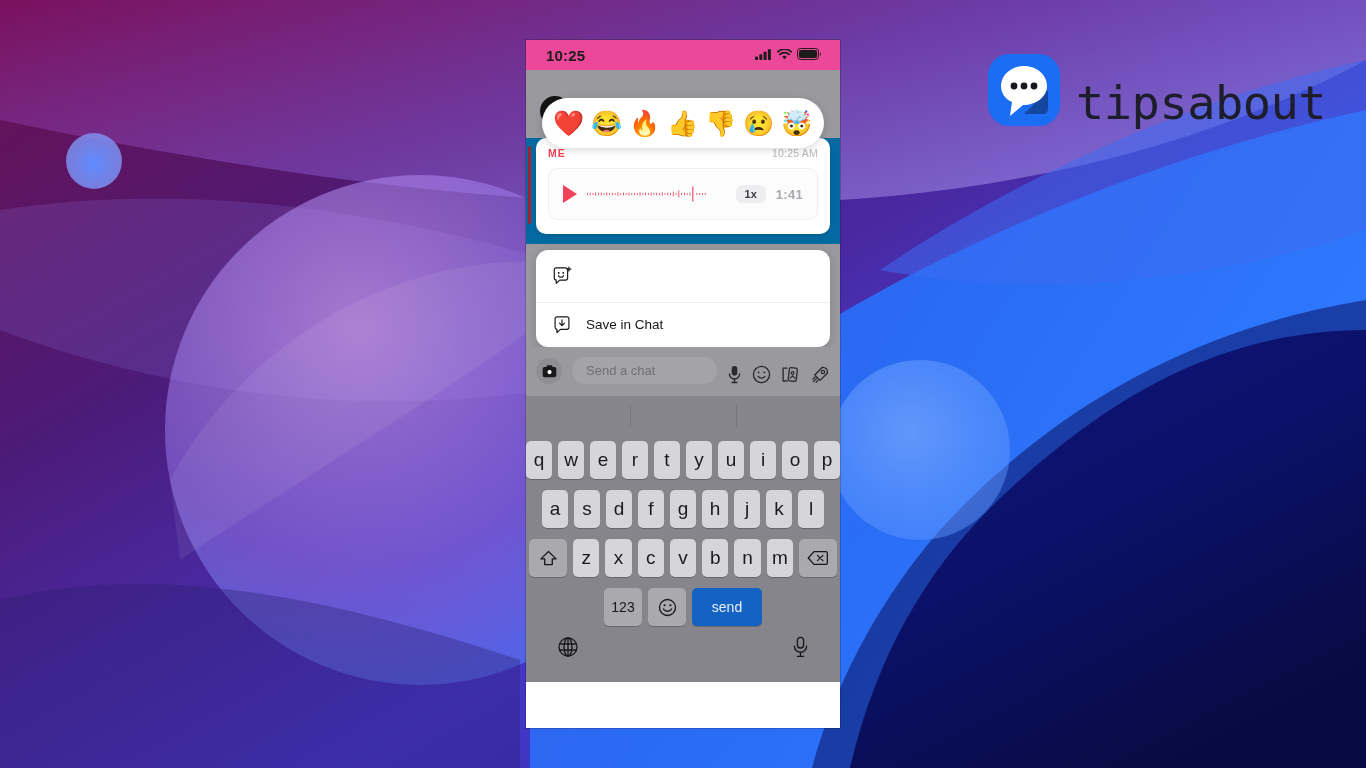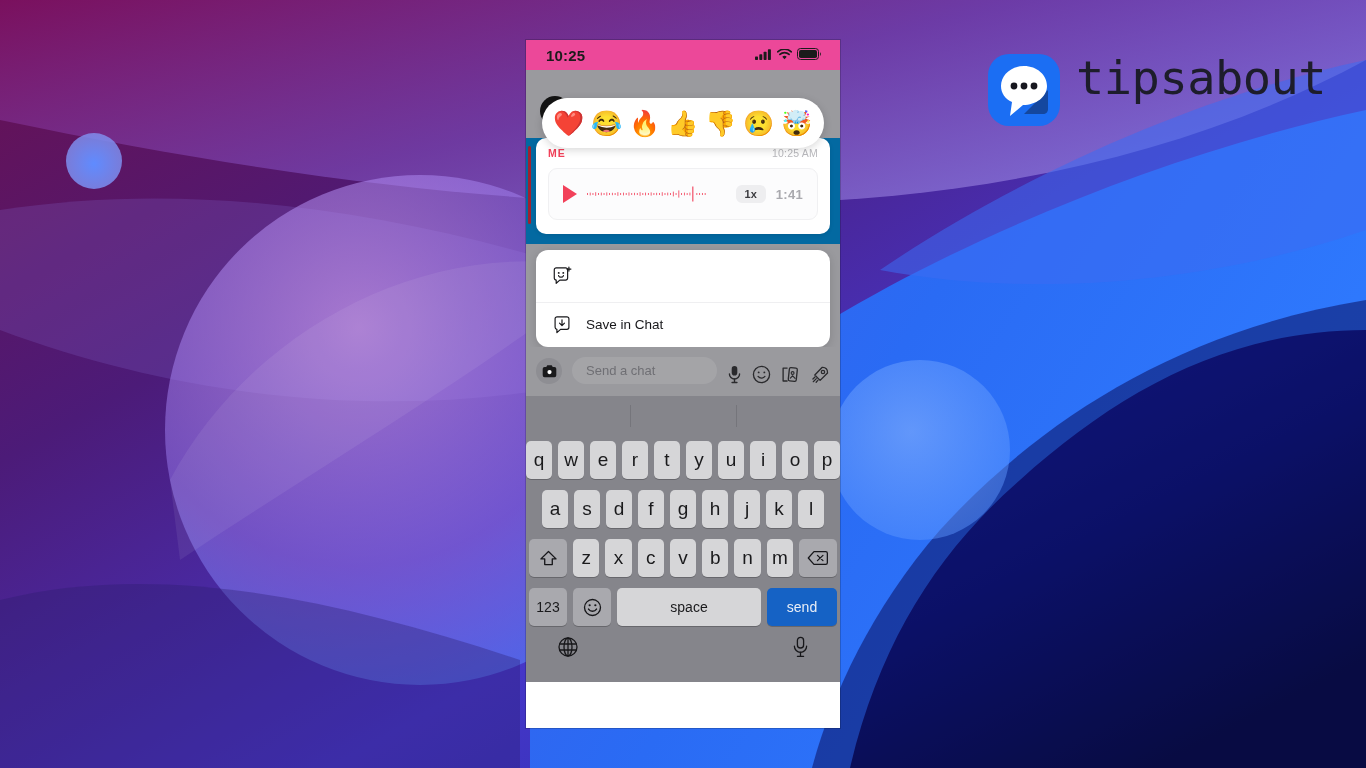--- a/index.html
+++ b/index.html
@@ -9,21 +9,21 @@
   }
   body { position:relative; background:#2b0f46; }
 
   
   #wallpaper { position:absolute; inset:0; overflow:hidden; }
   #wallpaper svg { display:block; width:1366px; height:768px; }
 
   
   #brand {
     position:absolute; left:988px; top:54px;
-    display:flex; align-items:flex-start; gap:16px;
+    display:flex; align-items:flex-end; gap:16px;
     z-index:6;
   }
   #brand .mark { width:72px; height:72px; position:relative; }
   #brand .wordmark {
     font-family:"DejaVu Sans Mono", monospace;
     font-size:47px; letter-spacing:-0.5px;
     color:#1d1d2b; font-weight:400;
     line-height:1;
   }
 
@@ -500,21 +500,20 @@
     <div class="krow r4">
       <span class="key dark k123">123</span>
       <span class="key dark kemo">
         <svg width="19" height="19" viewBox="0 0 20 20" aria-hidden="true">
           <circle cx="10" cy="10" r="8.4" fill="none" stroke="#17171a" stroke-width="1.4"></circle>
           <circle cx="7" cy="7.6" r="1.15" fill="#17171a"></circle>
           <circle cx="13" cy="7.6" r="1.15" fill="#17171a"></circle>
           <path d="M5.8 11.6 A5 5 0 0 0 14.2 11.6" stroke="#17171a" stroke-width="1.5" fill="none" stroke-linecap="round"></path>
         </svg>
       </span>
-      <span class="key kspace">space</span>
       <span class="key ksend">send</span>
     </div>
 
     <div id="kbbottom">
       <span>
         <svg width="22" height="22" viewBox="0 0 22 22" aria-hidden="true">
           <circle cx="11" cy="11" r="9" fill="none" stroke="#17171a" stroke-width="1.3"></circle>
           <ellipse cx="11" cy="11" rx="4" ry="9" fill="none" stroke="#17171a" stroke-width="1.3"></ellipse>
           <path d="M2.4 8 H19.6 M2.4 14 H19.6 M11 2 V20" stroke="#17171a" stroke-width="1.3" fill="none"></path>
         </svg>

